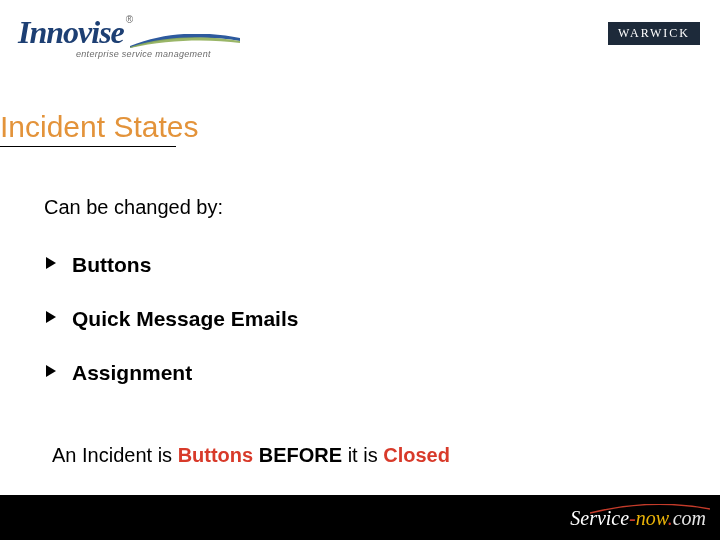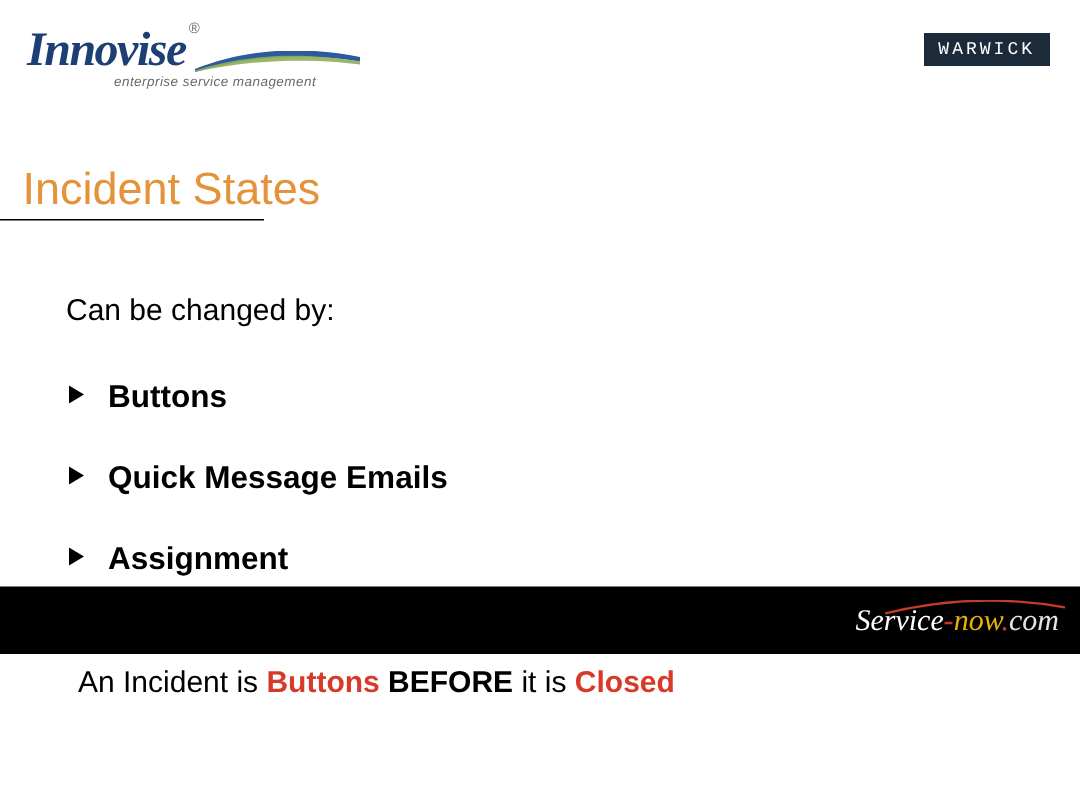--- a/index.html
+++ b/index.html
@@ -1,32 +1,32 @@
 <!DOCTYPE html>
 <html><head>
 <meta charset="utf-8">
 <style>
   * { box-sizing: border-box; margin: 0; padding: 0; }
   html, body { width: 720px; height: 540px; font-family: Arial, Helvetica, sans-serif; background: #fff; overflow: hidden; }
 
-  .slide { position: relative; width: 720px; height: 436px; border-radius: 23px; }
+  .slide { position: relative; width: 720px; height: 540px; border-radius: 23px; }
 
   
   .header { position: relative; height: 78px; width: 100%; }
   .logo-innovise { position: absolute; left: 18px; top: 14px; }
   .logo-innovise .brand { font-family: Georgia, 'Times New Roman', serif; font-size: 32px; font-weight: bold; font-style: italic; color: #1d3f73; letter-spacing: -1px; }
   .logo-innovise .swoosh { position: absolute; left: 112px; top: 20px; width: 110px; height: 14px; }
   .logo-innovise .tagline { display:block; margin-top: -2px; margin-left: 58px; font-size: 9px; font-style: italic; color: #6b6b6b; letter-spacing: 0.3px; }
   .logo-innovise .reg { font-size: 10px; vertical-align: top; color:#6b6b6b; font-style: normal; margin-left:2px;}
 
-  .badge-warwick { position: absolute; right: 20px; top: 22px; background:#1d2a3a; color:#fff; padding:4px 10px; font-size:12px; letter-spacing: 2px; font-family: Liberation Mono, monospace; }
+  .badge-warwick { position: absolute; right: 20px; top: 22px; background:#1d2a3a; color:#fff; padding:4px 10px; font-size:12px; letter-spacing: 2px; font-family: Liberation Serif, serif; }
 
   
   .title-row { position:absolute; left:0; top:110px; width:100%; }
-  .title { font-size: 30px; color: #e3933a; font-weight: 400; padding-left: 15px; font-family: Arial, sans-serif; }
+  .title { font-size: 30px; color: #e3933a; font-weight: 400; padding-left: 0; font-family: Arial, sans-serif; }
   .title-underline { margin-top:2px; margin-left:0; width:176px; height:1px; background:#000; }
 
   
   .body { position:absolute; left:44px; top:196px; color:#000; font-size:20px; }
   .lead { font-weight:400; margin-bottom:34px; }
   .bullets { list-style:none; padding-left:28px; }
   .bullets li { font-weight:bold; margin-bottom:30px; position:relative; font-size:21px; }
   .bullets li .arrow { position:absolute; left:-28px; top:2px; }
 
   .footline { position:absolute; left:52px; top:444px; font-size:20px; }

